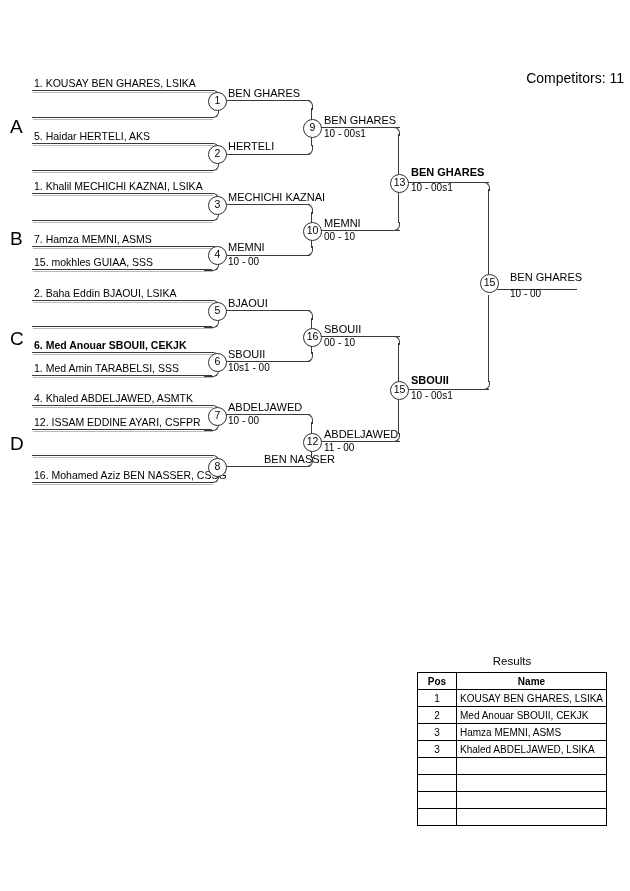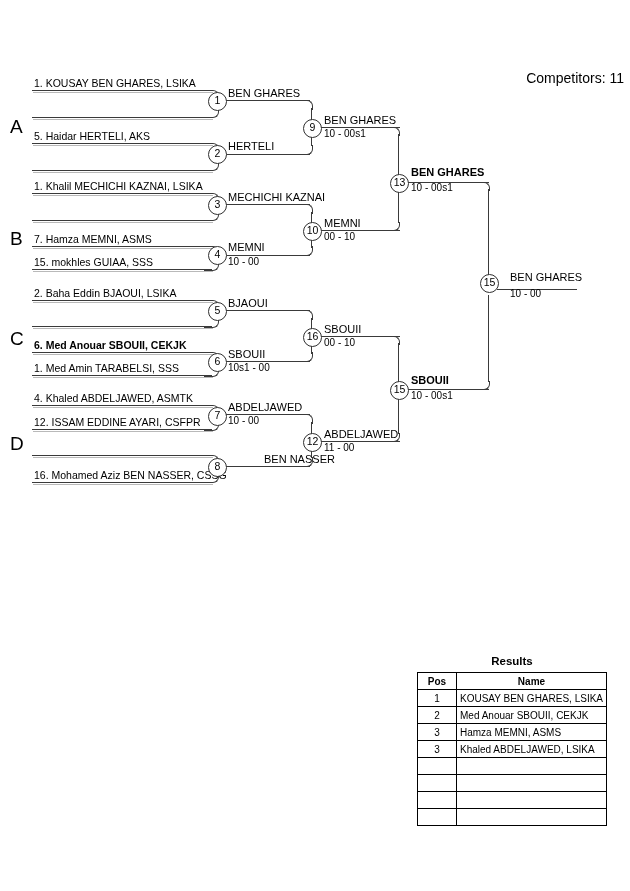--- a/index.html
+++ b/index.html
@@ -112,21 +112,21 @@
   
   #results-block {
     position: absolute;
     left: 417px;
     top: 655px;
     width: 190px;
   }
   #results-title {
     text-align: center;
     font-size: 11.5px;
-    font-weight: bold;
+    font-weight: normal;
     margin-bottom: 5px;
   }
   table.results {
     border-collapse: collapse;
     width: 190px;
     border: 1.6px solid #000;
   }
   table.results th,
   table.results td {
     border: 1px solid #000;

